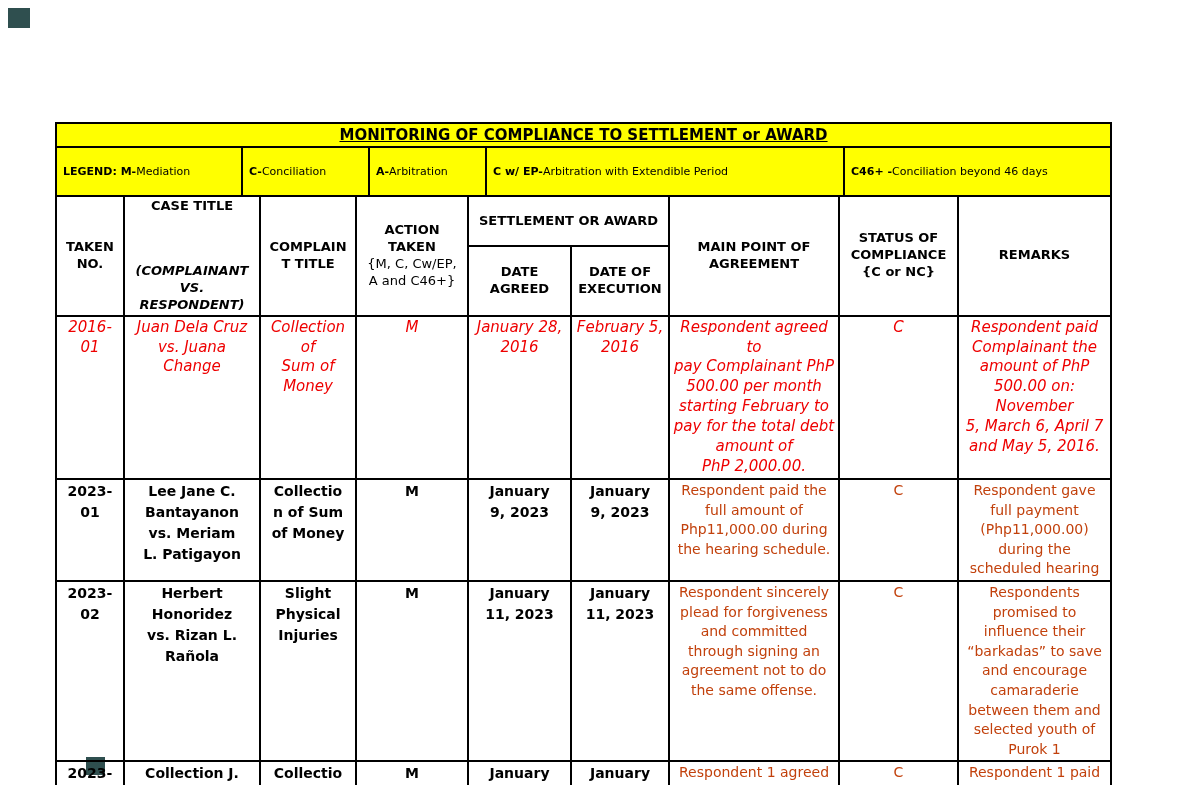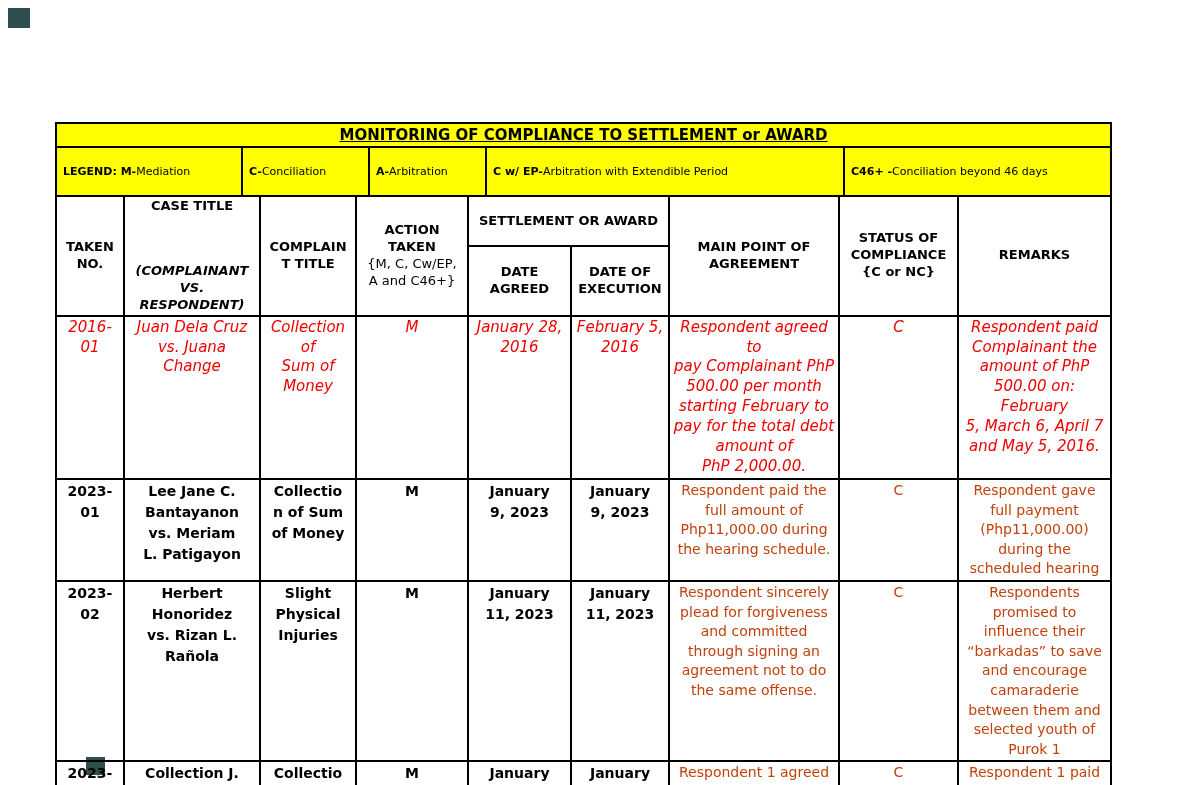--- a/index.html
+++ b/index.html
@@ -127,21 +127,21 @@
 pay Complainant PhP
 500.00 per month
 starting February to
 pay for the total debt
 amount of
 PhP 2,000.00.</td>
       <td data-bind="rows.0.status">C</td>
       <td data-bind="rows.0.remarks">Respondent paid
 Complainant the
 amount of PhP
-500.00 on: February
+500.00 on: November
 5, March 6, April 7
 and May 5, 2016.</td>
     </tr>
 
     <tr class="r2">
       <td class="b" data-bind="rows.1.case_no">2023-01</td>
       <td class="b" data-bind="rows.1.case_title">Lee Jane C.
 Bantayanon
 vs. Meriam
 L. Patigayon</td>

